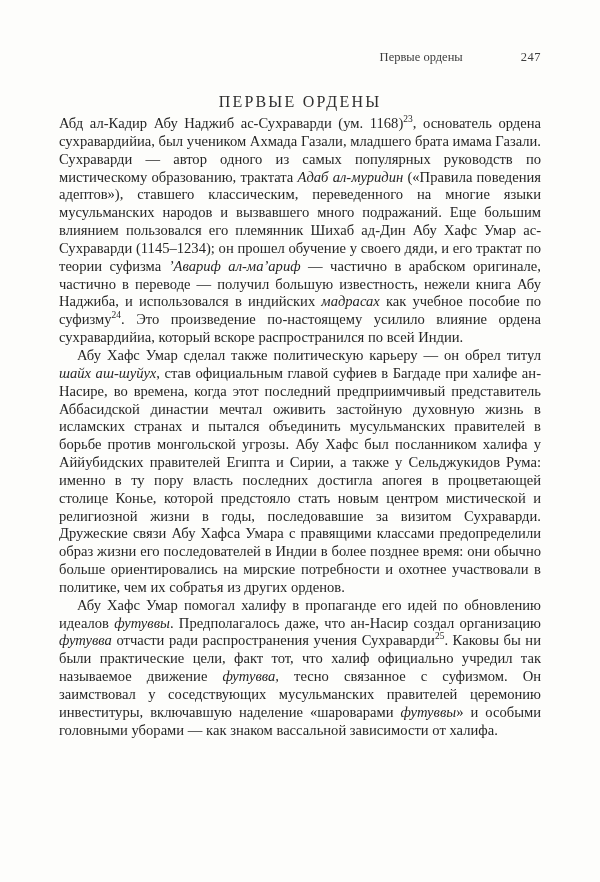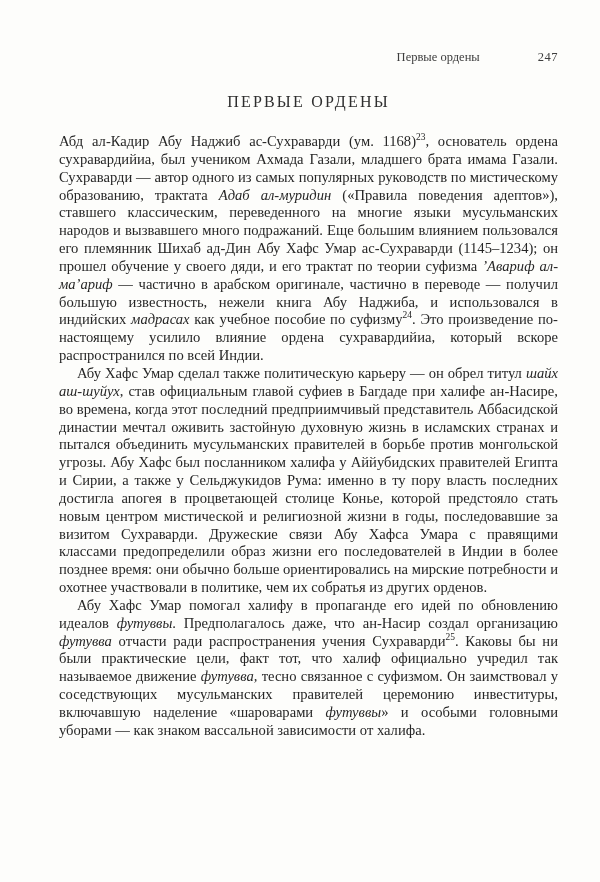--- a/index.html
+++ b/index.html
@@ -5,21 +5,21 @@
   html, body {
     margin: 0;
     padding: 0;
     background: #ffffff;
   }
   .page {
     width: 600px;
     height: 882px;
     box-sizing: border-box;
     background: #fdfdfb;
-    padding: 50px 42px 0 59px;
+    padding: 50px 59px 0 59px;
     font-family: "Liberation Serif", "DejaVu Serif", serif;
     color: #262626;
     overflow: hidden;
   }
   .running-head {
     display: flex;
     justify-content: flex-end;
     align-items: baseline;
     font-size: 12.5px;
     line-height: 14px;
@@ -32,21 +32,21 @@
   .title {
     margin: 29px 0 0 0;
     font-size: 16px;
     font-weight: normal;
     letter-spacing: 2.2px;
     text-align: center;
     color: #2e2e2e;
     line-height: 18px;
   }
   .body {
-    margin-top: 22px;
+    margin-top: 4px;
     font-size: 14.6px;
     line-height: 17.85px;
     text-align: justify;
     hyphens: auto;
     -webkit-hyphens: auto;
   }
   .body p {
     margin: 0;
     text-indent: 18px;
   }

